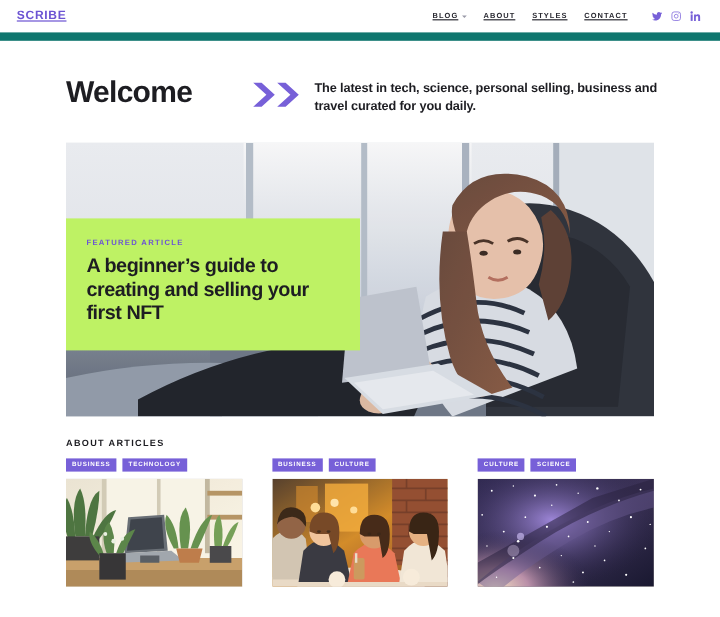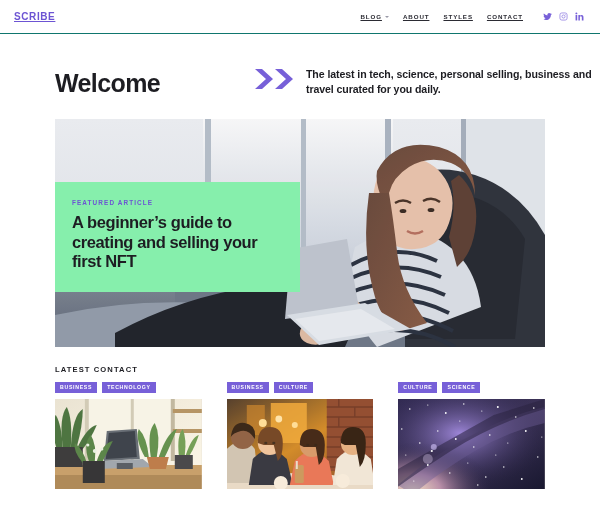--- a/index.html
+++ b/index.html
@@ -6,21 +6,21 @@
   html, body {
     width: 600px; height: 514px;
     background: #ffffff;
     font-family: "Liberation Sans", sans-serif;
     overflow: hidden;
   }
 
   
   .site-header {
     height: 34px;
-    border-bottom: 1px solid #0f766e;
+    border-bottom: 7px solid #0f766e;
     display: flex;
     align-items: center;
     padding: 0 16px 0 14px;
     background: #fff;
   }
   .logo {
     font-size: 10px;
     font-weight: bold;
     letter-spacing: 0.6px;
     color: #6c54d3;
@@ -53,23 +53,22 @@
     display: flex;
     align-items: center;
     gap: 7px;
     margin-left: 6px;
   }
   .socials svg { display: block; }
 
   
   .hero {
     display: flex;
-    align-items: flex-end;
+    align-items: center;
     padding: 24px 0 0 55px;
-    gap: 44px;
   }
   .hero-title {
     font-size: 25px;
     line-height: 1.16;
     font-weight: bold;
     letter-spacing: -0.6px;
     color: #1d1d22;
     width: 155px;
     flex: none;
   }
@@ -106,21 +105,21 @@
     inset: 0;
     overflow: hidden;
     background: #cfd4dc;
   }
   .featured-photo svg { display: block; width: 100%; height: 100%; }
   .featured-card {
     position: absolute;
     left: 0;
     top: 63px;
     width: 245px;
-    background: #86efac;
+    background: #bef264;
     padding: 17px 20px 20px 17px;
   }
   .featured-kicker {
     font-size: 6.4px;
     font-weight: bold;
     letter-spacing: 1.1px;
     color: #6c54d3;
     margin-bottom: 7px;
   }
   .featured-title {
@@ -301,21 +300,21 @@
       <rect width="490" height="228" fill="#4a5568" opacity="0.05"></rect>
     </svg>
   </div>
 
   <div class="featured-card">
     <div class="featured-kicker">FEATURED ARTICLE</div>
     <h2 class="featured-title">A beginner’s guide to creating and selling your first NFT</h2>
   </div>
 </section>
 
-<h3 class="latest-head">LATEST CONTACT</h3>
+<h3 class="latest-head">ABOUT ARTICLES</h3>
 
 <section class="cards">
 
   <article class="card">
     <div class="tags">
       <span class="tag">BUSINESS</span>
       <span class="tag">TECHNOLOGY</span>
     </div>
     <div class="card-photo">
       <svg viewBox="0 0 147 90" preserveAspectRatio="xMidYMid slice" role="img">

